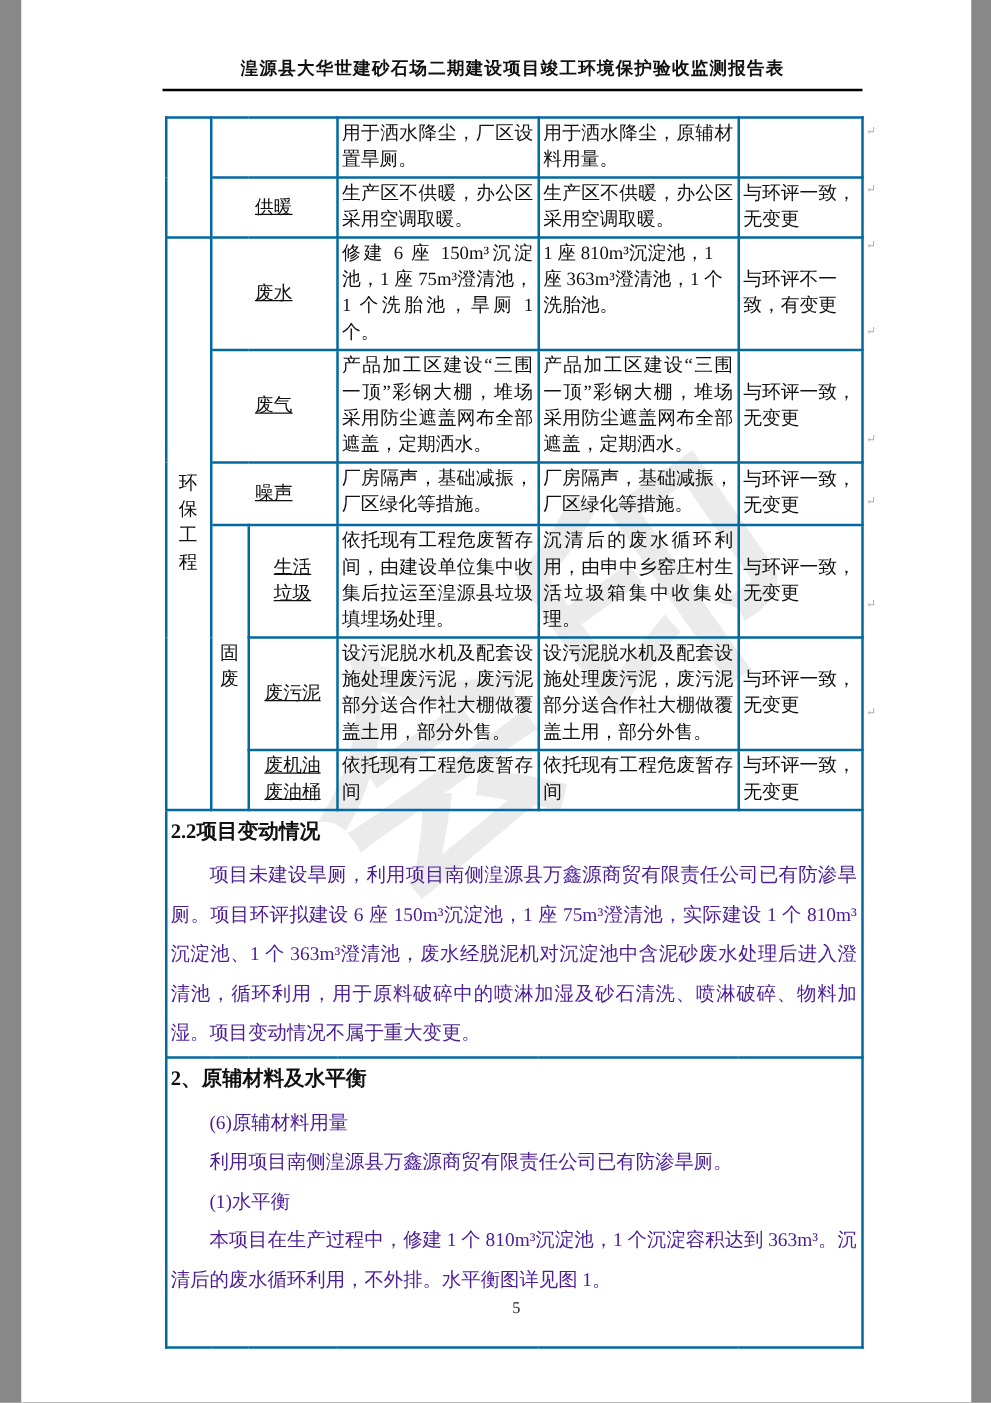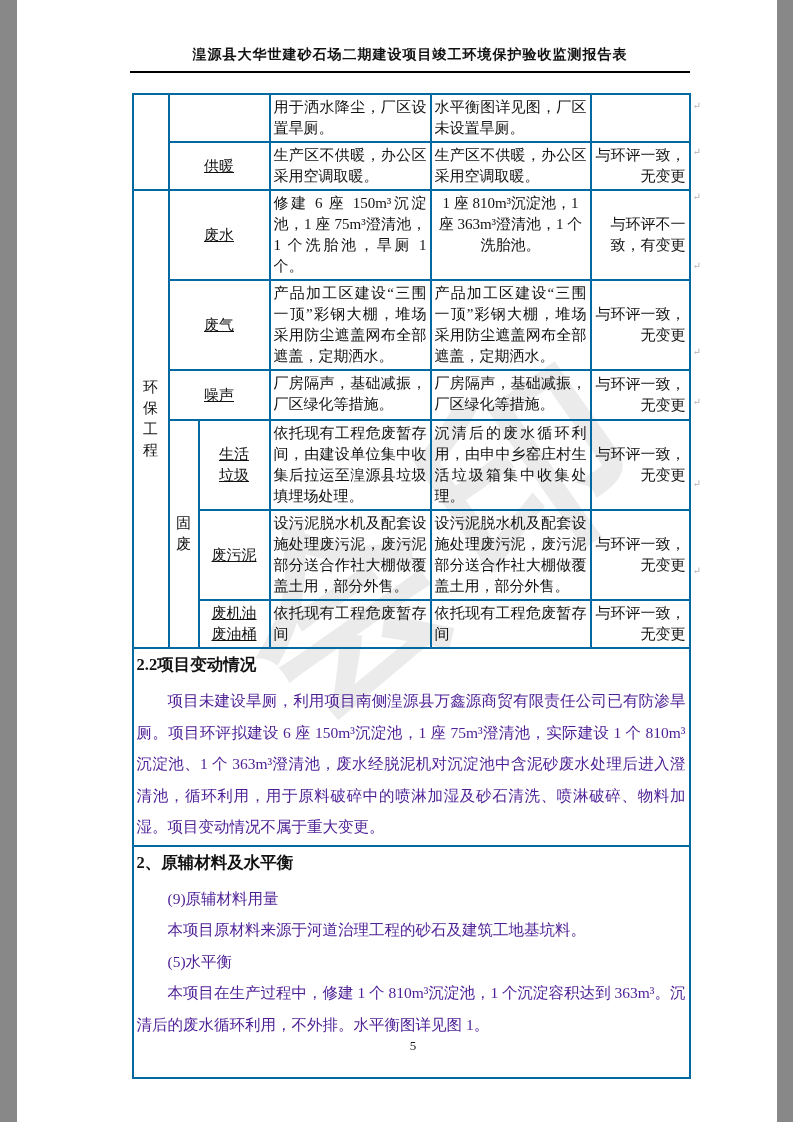--- a/index.html
+++ b/index.html
@@ -35,24 +35,25 @@
   td.cat {
     text-align:center; vertical-align:middle; white-space:pre-line;
     line-height:24px; padding:0;
   }
   td.lbl {
     text-align:center; vertical-align:middle; white-space:pre-line;
     line-height:22px;
     text-decoration:underline;
   }
   td.txt { text-align:justify; vertical-align:top; }
-  td.txt.ctr { text-align:center; }
+  td.txt.ctr { text-align:left; }
   td.chg {
-    text-align:right; vertical-align:middle; white-space:pre-line;
+    text-align:left; vertical-align:middle; white-space:pre-line;
     line-height:24px;
+    font-family:Liberation Mono, monospace;
   }
   td.section { vertical-align:top; padding:8px 10px 0 10px;margin-left:42px; }
   .sec-title { font-size:16.5px; font-weight:bold; line-height:24px; margin:2px 0 8px 0; }
   .sec-p {
     font-size:15.5px; line-height:31.5px; margin:0; text-align:justify;
     text-indent:2em; color:#4c1d95;
   }
   .retmark {
     position:absolute; left:676px; font-size:10px; color:#b0b0b0; z-index:2;
   }
@@ -78,21 +79,21 @@
         <col style="width:71px">
       <col style="width:161px">
         <col style="width:160px">
         <col style="width:99px">
     </colgroup>
     <tbody>
       <tr style="height:47px">
         <td class="cat" rowspan="2"></td>
         <td class="lbl" colspan="2"></td>
         <td class="txt">用于洒水降尘，厂区设置旱厕。</td>
-        <td class="txt">水平衡图详见图，厂区未设置旱厕。</td>
+        <td class="txt">用于洒水降尘，原辅材料用量。</td>
         <td class="chg"></td>
       </tr>
       <tr style="height:45px">
         <td class="lbl" colspan="2">供暖</td>
         <td class="txt">生产区不供暖，办公区采用空调取暖。</td>
         <td class="txt">生产区不供暖，办公区采用空调取暖。</td>
         <td class="chg">与环评一致，
 无变更</td>
       </tr>
       <tr style="height:69px">
@@ -147,23 +148,23 @@
       </tr>
       <tr style="height:192px">
         <td class="section" colspan="6">
           <div class="sec-title">2.2项目变动情况</div>
           <p class="sec-p">项目未建设旱厕，利用项目南侧湟源县万鑫源商贸有限责任公司已有防渗旱厕。项目环评拟建设 6 座 150m³沉淀池，1 座 75m³澄清池，实际建设 1 个 810m³沉淀池、1 个 363m³澄清池，废水经脱泥机对沉淀池中含泥砂废水处理后进入澄清池，循环利用，用于原料破碎中的喷淋加湿及砂石清洗、喷淋破碎、物料加湿。项目变动情况不属于重大变更。</p>
         </td>
       </tr>
       <tr style="height:232px">
         <td class="section" colspan="6">
           <div class="sec-title">2、原辅材料及水平衡</div>
-          <p class="sec-p">(9)原辅材料用量</p>
-          <p class="sec-p">本项目原材料来源于河道治理工程的砂石及建筑工地基坑料。</p>
-          <p class="sec-p">(5)水平衡</p>
+          <p class="sec-p">(6)原辅材料用量</p>
+          <p class="sec-p">利用项目南侧湟源县万鑫源商贸有限责任公司已有防渗旱厕。</p>
+          <p class="sec-p">(1)水平衡</p>
           <p class="sec-p">本项目在生产过程中，修建 1 个 810m³沉淀池，1 个沉淀容积达到 363m³。沉清后的废水循环利用，不外排。水平衡图详见图 1。</p>
         </td>
       </tr>
     </tbody>
   </table>
 
   <span class="retmark" style="top:100px">↵</span>
   <span class="retmark" style="top:146px">↵</span>
   <span class="retmark" style="top:191px">↵</span>
   <span class="retmark" style="top:260px">↵</span>

